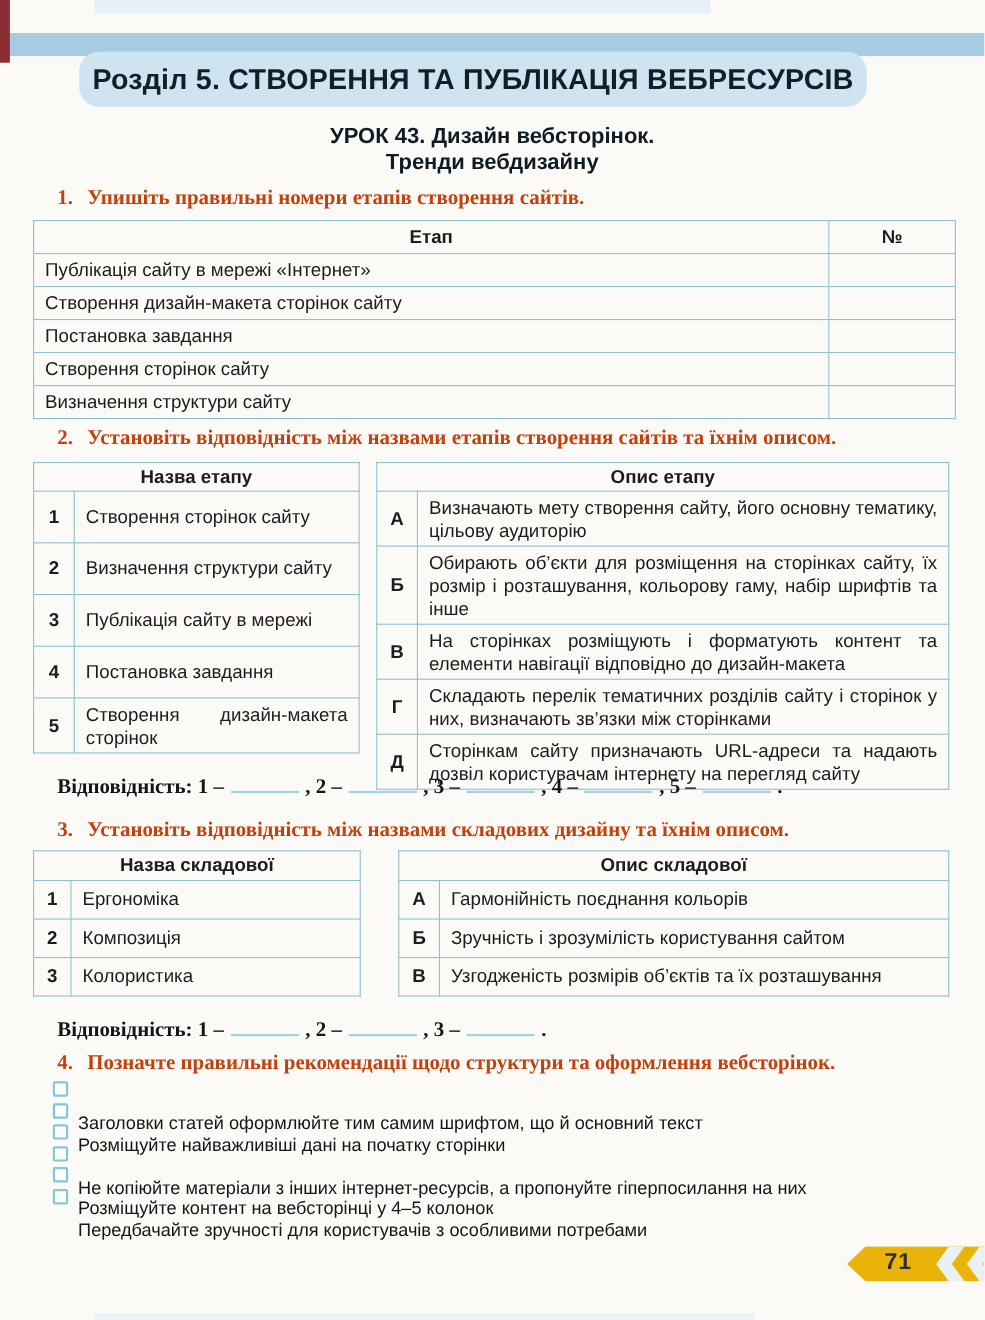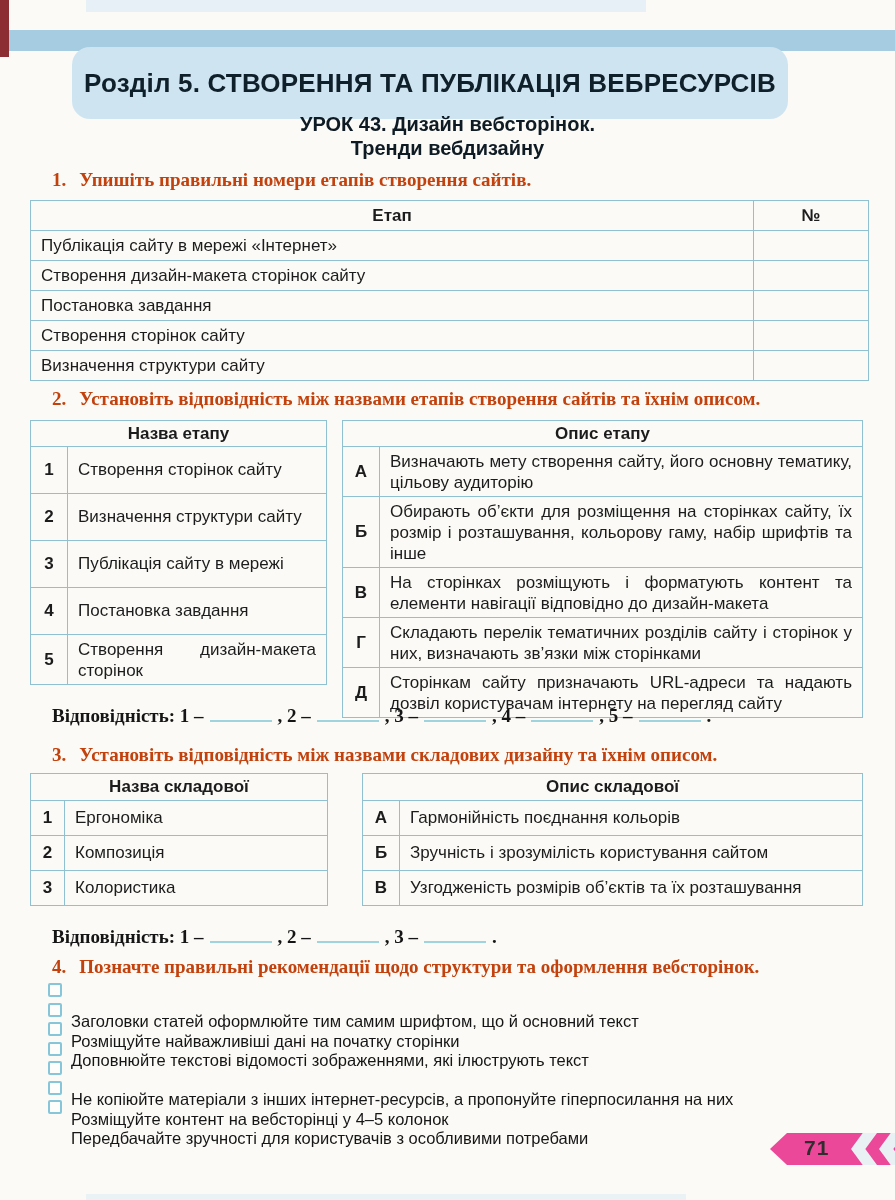--- a/index.html
+++ b/index.html
@@ -11,21 +11,21 @@
     color:#1b1b1b;
     overflow:hidden;
   }
   
   .top-strip   { position:absolute; left:86px; top:0; width:560px; height:12px; background:#e7f0f6; }
   .bottom-strip{ position:absolute; left:86px; bottom:0; width:600px; height:6px; background:#eaf2f6; }
   .top-band    { position:absolute; left:0; top:30px; width:895px; height:21px; background:#a6cce1; }
   .red-bar     { position:absolute; left:0; top:0; width:9px; height:57px; background:#8b2d33; }
 
   .chapter-box {
-    position:absolute; left:72px; top:47px; width:716px; height:72px;
+    position:absolute; left:72px; top:47px; width:716px; height:50px;
     background:#cee5f1; border-radius:18px;
     display:flex; align-items:center; justify-content:center;
   }
   .chapter-title { font-weight:bold; font-size:26px; letter-spacing:.2px; color:#10202b; }
 
   .lesson-title {
     position:absolute; left:0; top:112px; width:895px;
     text-align:center; font-weight:bold; font-size:20px; line-height:24px; color:#0f1b24;
   }
 
@@ -62,21 +62,21 @@
   .check-row { display:flex; align-items:flex-start; height:19.5px; }
   .checkbox {
     flex:0 0 auto; width:14px; height:14px; margin:1px 9px 0 0;
     border:2px solid #86c6d8; border-radius:2px; background:#fdfdfc;
   }
   .check-label { font-size:16.5px; line-height:18px; color:#161616;margin-top:30px; }
 
   
   .footer-band {
     position:absolute; left:770px; top:1133px; width:125px; height:32px;
-    background:#ec4899;
+    background:#eab308;
     clip-path:polygon(0 50%, 17px 0, 100% 0, 100% 100%, 17px 100%);
   }
   .page-number {
     position:absolute; left:34px; top:3px;
     font-size:21px; font-weight:bold; letter-spacing:1px; color:#2e2e2e;
   }
   .chevron {
     position:absolute; top:0; width:26px; height:32px; background:#e9f1f4;
     clip-path:polygon(100% 0, 45% 0, 0 50%, 45% 100%, 100% 100%, 55% 50%);
   }
@@ -296,24 +296,20 @@
   <div class="check-row">
     <span class="checkbox"></span>
     <span class="check-label">Заголовки статей оформлюйте тим самим шрифтом, що й основний текст</span>
   </div>
   <div class="check-row">
     <span class="checkbox"></span>
     <span class="check-label">Розміщуйте найважливіші дані на початку сторінки</span>
   </div>
   <div class="check-row">
     <span class="checkbox"></span>
-    <span class="check-label">Доповнюйте текстові відомості зображеннями, які ілюструють текст</span>
-  </div>
-  <div class="check-row">
-    <span class="checkbox"></span>
   </div>
   <div class="check-row">
     <span class="checkbox"></span>
     <span class="check-label">Не копіюйте матеріали з інших інтернет-ресурсів, а пропонуйте гіперпосилання на них</span>
   </div>
   <div class="check-row">
     <span class="checkbox"></span>
     <span class="check-label">Розміщуйте контент на вебсторінці у 4–5 колонок</span>
   </div>
   <div class="check-row">

